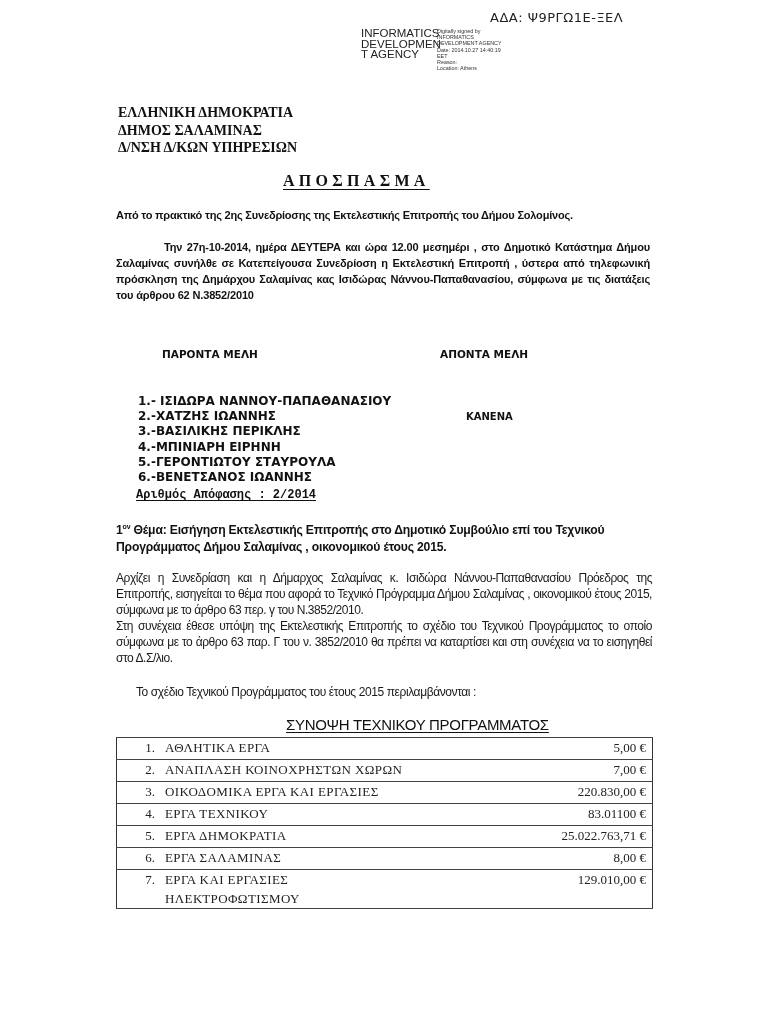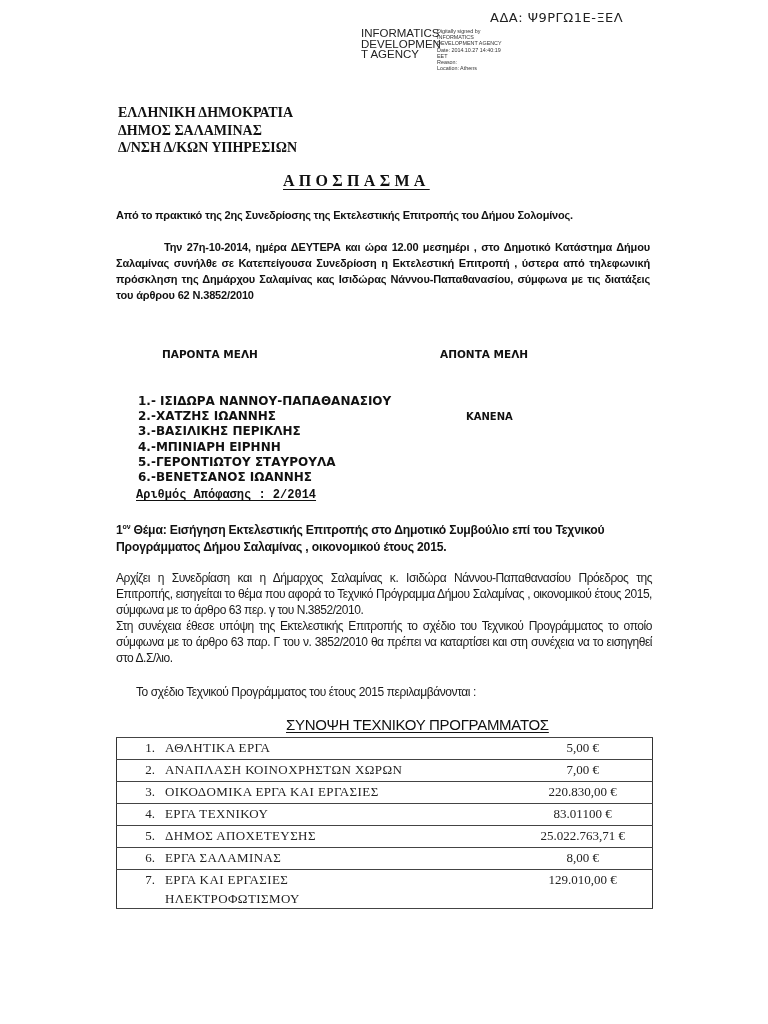--- a/index.html
+++ b/index.html
@@ -185,21 +185,21 @@
     }
     .summary-table td.num {
       width: 34px;
       text-align: right;
       padding-right: 6px;
     }
     .summary-table td.label {
       letter-spacing: 0.4px;
     }
     .summary-table td.amount {
-      text-align: center;
+      text-align: right;
       padding-right: 6px;
       white-space: nowrap;
     }
     .summary-table tr.tall td { height: 38px; }
   </style>
 </head>
 <body>
 
 <div class="abs ada">ΑΔΑ: Ψ9ΡΓΩ1Ε-ΞΕΛ</div>
 <div class="abs sig-org">INFORMATICS
@@ -268,21 +268,21 @@
       <td class="label">ΟΙΚΟΔΟΜΙΚΑ ΕΡΓΑ ΚΑΙ ΕΡΓΑΣΙΕΣ</td>
       <td class="amount">220.830,00 €</td>
     </tr>
     <tr>
       <td class="num">4.</td>
       <td class="label">ΕΡΓΑ ΤΕΧΝΙΚΟΥ</td>
       <td class="amount">83.01100 €</td>
     </tr>
     <tr>
       <td class="num">5.</td>
-      <td class="label">ΔΗΜΟΣ ΑΠΟΧΕΤΕΥΣΗΣ</td>
+      <td class="label">ΕΡΓΑ ΔΗΜΟΚΡΑΤΙΑ</td>
       <td class="amount">25.022.763,71 €</td>
     </tr>
     <tr>
       <td class="num">6.</td>
       <td class="label">ΕΡΓΑ ΣΑΛΑΜΙΝΑΣ</td>
       <td class="amount">8,00 €</td>
     </tr>
     <tr class="tall">
       <td class="num">7.</td>
       <td class="label" style="white-space: pre-line;">ΕΡΓΑ ΚΑΙ ΕΡΓΑΣΙΕΣ

